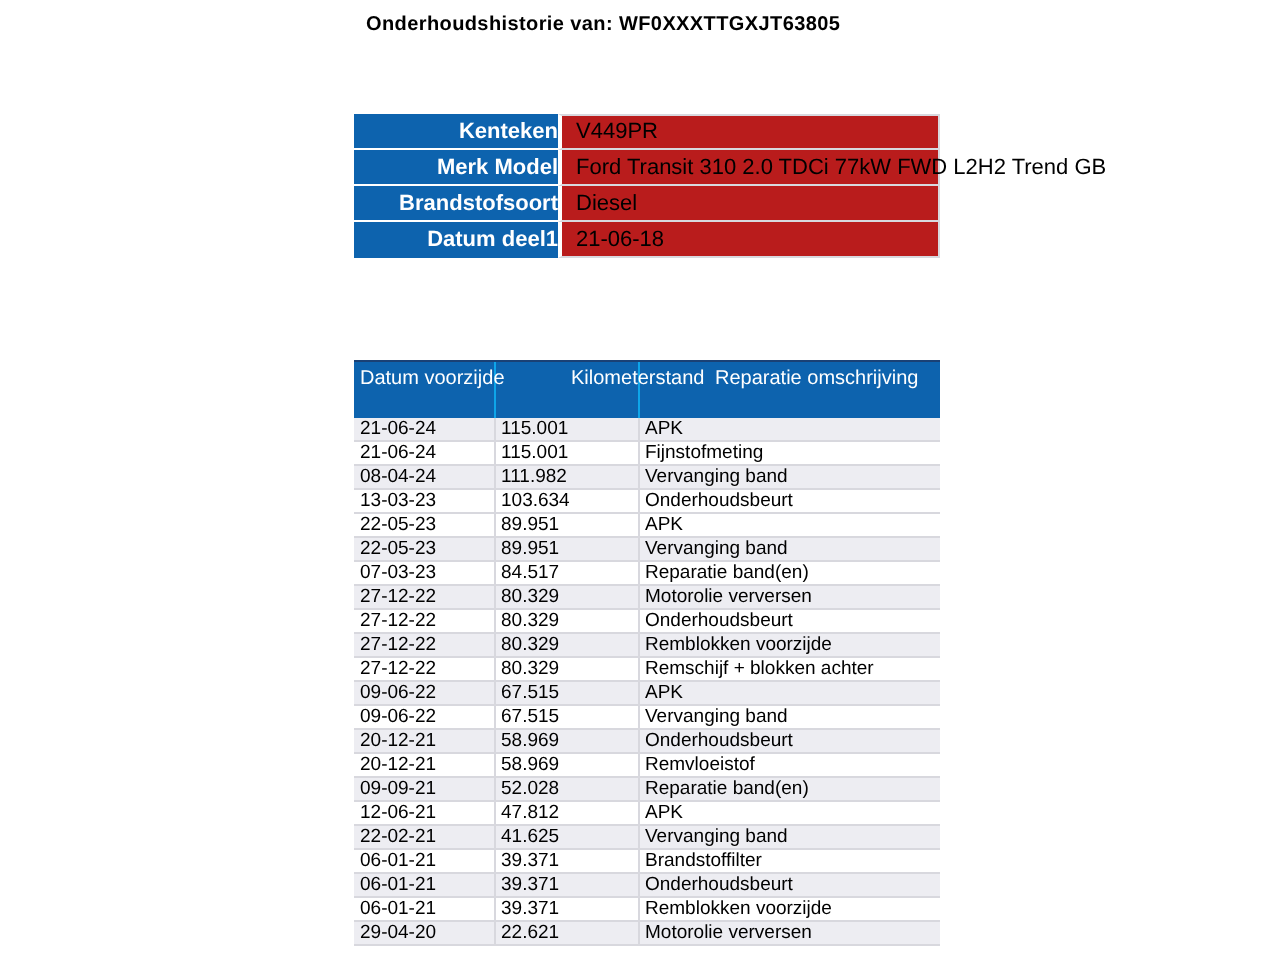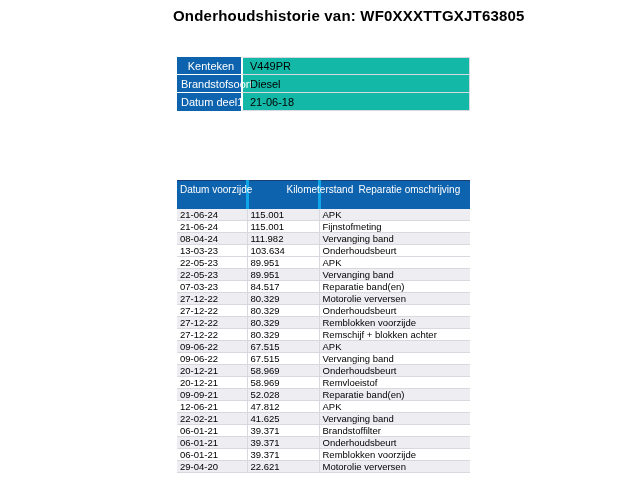--- a/index.html
+++ b/index.html
@@ -14,55 +14,55 @@
   }
   #page {
     position: relative;
     width: 640px;
     height: 480px;
     background: #ffffff;
   }
   
   #page-title {
     position: absolute;
-    left: 173px;
+    left: 183px;
     top: 7px;
-    font-size: 15px;
+    font-size: 10px;
     font-weight: bold;
     color: #000000;
     white-space: nowrap;
     letter-spacing: 0.2px;
   }
   
   #vehicle-table {
     position: absolute;
     left: 177px;
     top: 57px;
     width: 293px;
     border-collapse: separate;
     border-spacing: 0;
     table-layout: fixed;
     font-size: 11px;
   }
   #vehicle-table th {
-    width: 64px;
+    width: 102px;
     background: #0d63ae;
     color: #ffffff;
-    font-weight: normal;
-    text-align: center;
+    font-weight: bold;
+    text-align: right;
     height: 18px;
     padding: 0 0 0 4px;
     border-bottom: 1px solid #ffffff;
     box-sizing: border-box;
     font-size: 11px;
     white-space: nowrap;
   }
   #vehicle-table tr:last-child th { border-bottom: none; }
   #vehicle-table td {
-    background: #14b8a6;
+    background: #b91c1c;
     height: 18px;
     padding: 0 0 0 7px;
     border-left: 2px solid #ffffff;
     border-right: 1px solid #d8d8de;
     border-bottom: 1px solid #d8d8de;
     box-sizing: border-box;
     white-space: nowrap;
     font-size: 11px;
   }
   #vehicle-table tr:first-child td { border-top: 1px solid #d8d8de; }
@@ -85,21 +85,21 @@
     font-weight: normal;
     text-align: left;
     vertical-align: top;
     height: 28px;
     padding: 3px 0 0 3px;
     border-top: 1px solid #1a4175;
     box-sizing: border-box;
     font-size: 10px;
     white-space: nowrap;
   }
-  #maint-table thead th + th { border-left: 3px solid #0ea5e9; padding-left: 38px; }
+  #maint-table thead th + th { border-left: 1px solid #0ea5e9; padding-left: 38px; }
   #maint-table tbody td {
     height: 11px;
     line-height: 11px;
     padding: 0 0 0 3px;
     border-bottom: 1px solid #d8d8de;
     box-sizing: border-box;
     white-space: nowrap;
     overflow: hidden;
     font-size: 9.5px;
   }
@@ -115,20 +115,24 @@
 
 <div id="page">
 
   <div id="page-title">Onderhoudshistorie van: WF0XXXTTGXJT63805</div>
 
   <table id="vehicle-table">
     <tbody>
         <tr>
           <th>Kenteken</th>
           <td>V449PR</td>
+        </tr>
+        <tr>
+          <th>Merk Model</th>
+          <td>Ford Transit 310 2.0 TDCi 77kW FWD L2H2 Trend GB</td>
         </tr>
         <tr>
           <th>Brandstofsoort</th>
           <td>Diesel</td>
         </tr>
         <tr>
           <th>Datum deel1</th>
           <td>21-06-18</td>
         </tr>
       </tbody>

